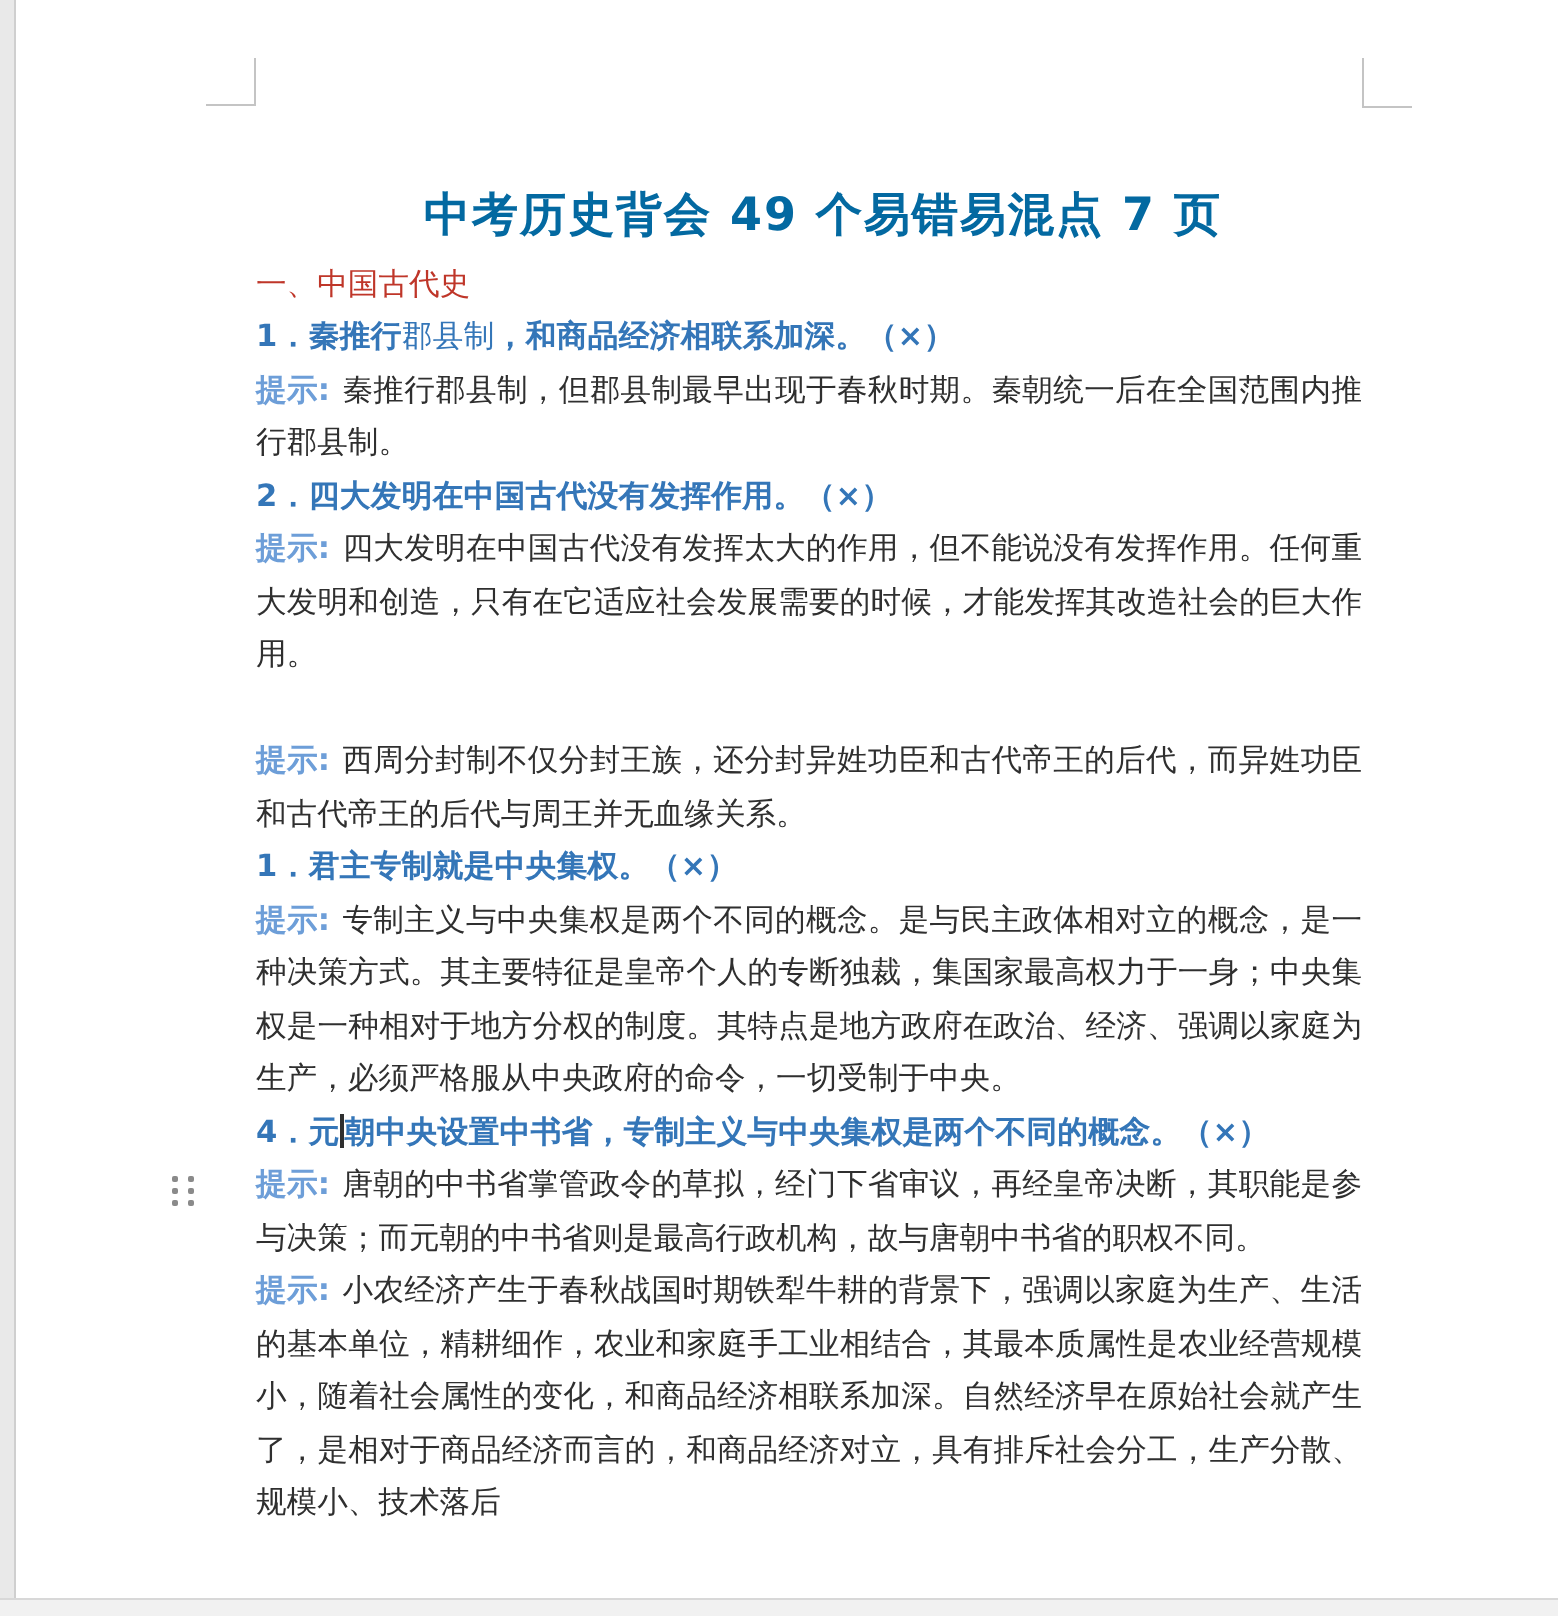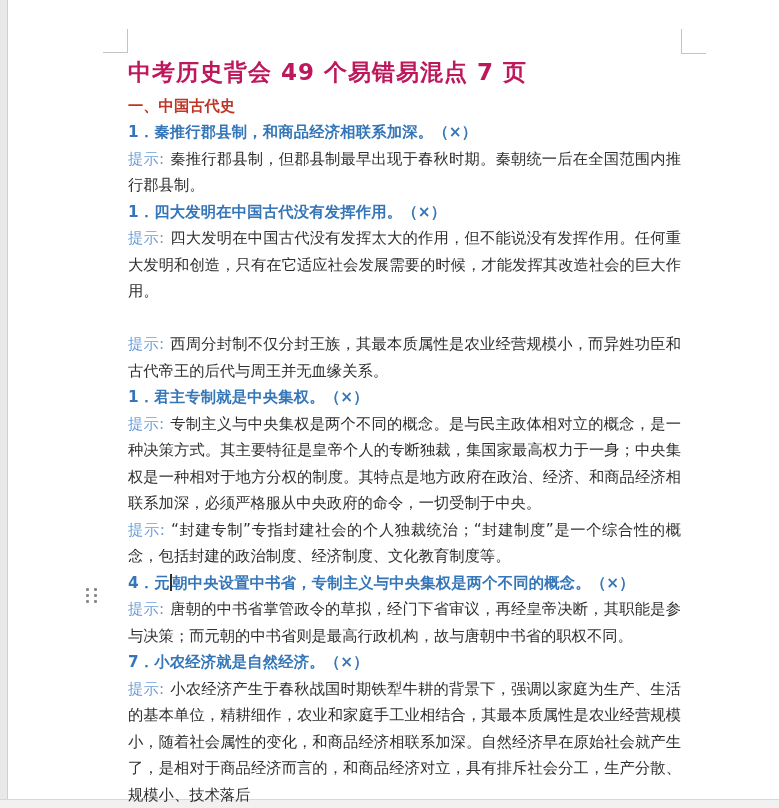--- a/index.html
+++ b/index.html
@@ -25,37 +25,37 @@
   .mark.tl-v { left: 127px; top: 29px; width: 1px; height: 24px; }
   .mark.tl-h { left: 103px; top: 52px; width: 25px; height: 1px; }
   .mark.tr-v { left: 681px; top: 29px; width: 1px; height: 25px; }
   .mark.tr-h { left: 681px; top: 53px; width: 25px; height: 1px; }
 
   .content {
     position: absolute; left: 128px; top: 56px; width: 553px;
   }
   .doc-title {
     font-size: 23px; font-weight: bold; line-height: 32px;
-    color: #be185d; text-align: left; padding-right: 70px;
-    letter-spacing: 1px; white-space: nowrap;
+    color: #0369a1; text-align: right; padding-right: 70px;
+    letter-spacing: 1px; white-space: nowrap; margin-top: 36px;
   }
   .section-heading {
     margin-top: 5px; font-size: 15.3px; line-height: 26px;
-    font-weight: bold; color: var(--section-red, #bf3629);
+    font-weight: normal; color: var(--section-red, #bf3629);
   }
   .items { font-size: 15.3px; line-height: 26.5px; }
   .item-heading {
     color: var(--heading-blue, #3476b8);
     white-space: nowrap; letter-spacing: 0.2px;
   }
   .item-heading .seg { font-weight: bold; margin-top: 44px; }
-  .item-heading .seg.regular { font-weight: bold; }
+  .item-heading .seg.regular { font-weight: normal; }
   .tip { text-align: justify; color: #2f2f2f; }
   .tip .tip-label {
-    color: var(--tip-blue, #6d9ed8); font-weight: normal; margin-right: 6px;
+    color: var(--tip-blue, #6d9ed8); font-weight: bold; margin-right: 6px;
   }
   .gap-line { height: 26.5px; }
   .caret {
     display: inline-block; width: 1.5px; height: 17px;
     background: #2f2f2f; vertical-align: -3px; margin: 0 0.5px;
   }
   
   .drag-handle {
     position: absolute; left: 86px; top: 588px;
     display: grid; grid-template-columns: 3px 3px; grid-auto-rows: 3px;
@@ -82,25 +82,23 @@
     <i></i>
     <i></i>
 </div>
 
 <div class="content">
   <div class="doc-title">中考历史背会 49 个易错易混点 7 页</div>
   <div class="section-heading">一、中国古代史</div>
   <div class="items">
       <div class="item-heading"><span class="seg">1．秦推行</span><span class="seg regular">郡县制</span><span class="seg">，和商品经济相联系加深。（×）</span></div>
       <div class="tip"><span class="tip-label">提示:</span><span>秦推行郡县制，但郡县制最早出现于春秋时期。秦朝统一后在全国范围内推行郡县制。</span></div>
-      <div class="item-heading"><span class="seg">1．四大发明在中国古代没有发挥作用。（×）</span></div>
+      <div class="item-heading"><span class="seg">2．四大发明在中国古代没有发挥作用。（×）</span></div>
       <div class="tip"><span class="tip-label">提示:</span><span>四大发明在中国古代没有发挥太大的作用，但不能说没有发挥作用。任何重大发明和创造，只有在它适应社会发展需要的时候，才能发挥其改造社会的巨大作用。</span></div>
       <div class="gap-line"></div>
-      <div class="tip"><span class="tip-label">提示:</span><span>西周分封制不仅分封王族，其最本质属性是农业经营规模小，而异姓功臣和古代帝王的后代与周王并无血缘关系。</span></div>
+      <div class="tip"><span class="tip-label">提示:</span><span>西周分封制不仅分封王族，还分封异姓功臣和古代帝王的后代，而异姓功臣和古代帝王的后代与周王并无血缘关系。</span></div>
       <div class="item-heading"><span class="seg">1．君主专制就是中央集权。（×）</span></div>
-      <div class="tip"><span class="tip-label">提示:</span><span>专制主义与中央集权是两个不同的概念。是与民主政体相对立的概念，是一种决策方式。其主要特征是皇帝个人的专断独裁，集国家最高权力于一身；中央集权是一种相对于地方分权的制度。其特点是地方政府在政治、经济、和商品经济相联系加深，必须严格服从中央政府的命令，一切受制于中央。</span></div>
-      <div class="tip"><span class="tip-label">提示:</span><span>“封建专制”专指封建社会的个人独裁统治；“封建制度”是一个综合性的概念，包括封建的政治制度、经济制度、文化教育制度等。</span></div>
+      <div class="tip"><span class="tip-label">提示:</span><span>专制主义与中央集权是两个不同的概念。是与民主政体相对立的概念，是一种决策方式。其主要特征是皇帝个人的专断独裁，集国家最高权力于一身；中央集权是一种相对于地方分权的制度。其特点是地方政府在政治、经济、强调以家庭为生产，必须严格服从中央政府的命令，一切受制于中央。</span></div>
       <div class="item-heading"><span class="seg">4．元</span><span class="caret"></span><span class="seg">朝中央设置中书省，专制主义与中央集权是两个不同的概念。（×）</span></div>
       <div class="tip"><span class="tip-label">提示:</span><span>唐朝的中书省掌管政令的草拟，经门下省审议，再经皇帝决断，其职能是参与决策；而元朝的中书省则是最高行政机构，故与唐朝中书省的职权不同。</span></div>
-      <div class="item-heading"><span class="seg">7．小农经济就是自然经济。（×）</span></div>
       <div class="tip"><span class="tip-label">提示:</span><span>小农经济产生于春秋战国时期铁犁牛耕的背景下，强调以家庭为生产、生活的基本单位，精耕细作，农业和家庭手工业相结合，其最本质属性是农业经营规模小，随着社会属性的变化，和商品经济相联系加深。自然经济早在原始社会就产生了，是相对于商品经济而言的，和商品经济对立，具有排斥社会分工，生产分散、规模小、技术落后</span></div>
     </div>
 </div>
 
 </body></html>

